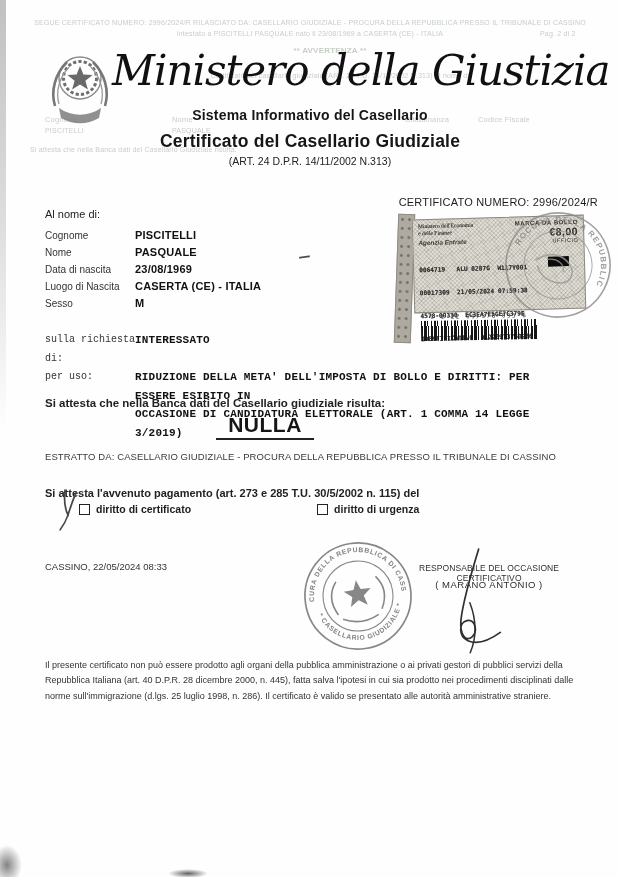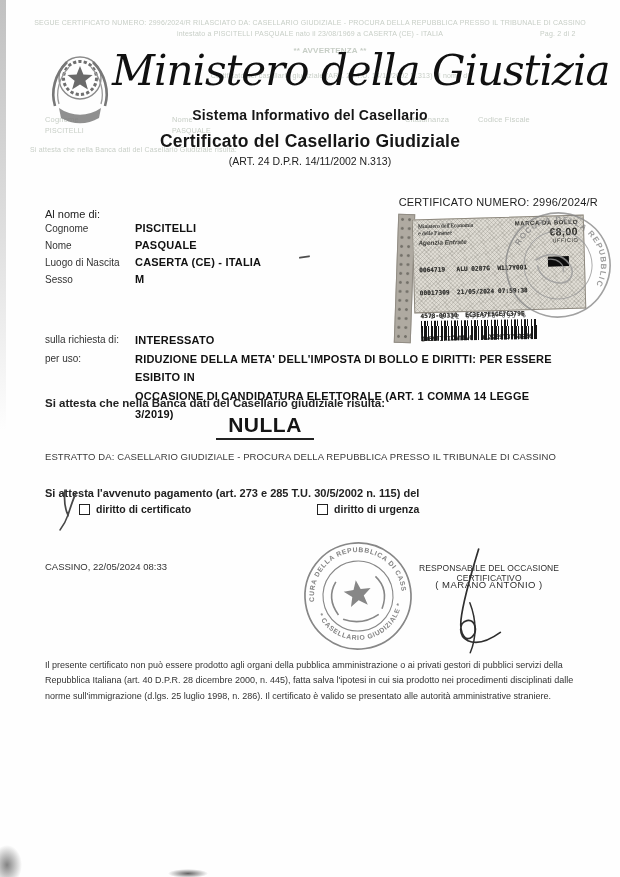--- a/index.html
+++ b/index.html
@@ -22,21 +22,21 @@
   
   .ministry{left:112px;top:48px;width:466px;text-align:right;
     font-family:"DejaVu Serif","Liberation Serif",serif;font-style:italic;
     font-size:42px;line-height:1.1;color:#101010;letter-spacing:-1px;white-space:nowrap;}
   .h-system{left:0;top:107px;width:620px;text-align:center;font-size:14px;font-weight:700;letter-spacing:.2px;color:#161616;}
   .h-cert{left:0;top:131px;width:620px;text-align:center;font-size:17.5px;font-weight:700;letter-spacing:.2px;color:#161616;}
   .h-art{left:0;top:155px;width:620px;text-align:center;font-size:10.5px;font-weight:400;color:#222;}
   .cert-num{left:383px;top:196px;width:215px;text-align:right;font-size:11px;font-weight:400;color:#1d1d1d;letter-spacing:.2px;}
   
   .person{left:45px;top:208px;width:330px;font-size:10px;color:#2b2b2b;}
-  .person .intro{font-size:11px;color:#222;}
+  .person .intro{font-size:11px;margin-bottom:7px;color:#222;}
   .frow{display:flex;line-height:17px;}
   .frow .lbl{width:90px;font-size:10px;color:#333;}
   .frow .val{font-size:11px;font-weight:700;color:#111;letter-spacing:.2px;}
   
   .bollo-strip{left:396px;top:214px;width:15px;height:127px;transform:rotate(2deg);
     background-color:#aba69d;border:1px solid #8c877e;
     background-image:radial-gradient(circle,#6d6a62 1.1px,rgba(0,0,0,0) 1.7px);background-size:7px 9px;opacity:.95;}
   .bollo-body{left:413px;top:217px;width:172px;height:94px;transform:rotate(-1.6deg);
     background-color:#dedbd3;border:1px solid #8d887e;box-sizing:border-box;padding:3px 5px;
     background-image:repeating-linear-gradient(45deg,rgba(88,86,76,.16) 0 1px,rgba(0,0,0,0) 1px 3px),
@@ -49,21 +49,21 @@
   .bollo-amount{font-size:10.5px;font-weight:700;letter-spacing:.5px;}
   .bollo-office{font-size:5.6px;letter-spacing:.5px;}
   .bollo-rows{margin-top:4px;font-family:"DejaVu Sans Mono",monospace;font-size:6.2px;line-height:7.6px;
     font-weight:700;color:#33332f;text-shadow:0 0 .4px #666;white-space:pre;}
   .redact{position:absolute;right:15px;top:40px;width:21px;height:10px;background:#0c0c0c;}
   .barcode-wrap{left:421px;top:312px;width:116px;transform:rotate(-1deg);text-align:center;}
   .barcode-text{font-family:"DejaVu Sans Mono",monospace;font-size:6px;letter-spacing:1.5px;color:#333;}
   .barcode-bars{margin-top:1px;height:20px;
     background:repeating-linear-gradient(90deg,#141414 0 1.5px,rgba(0,0,0,0) 1.5px 3px,#141414 3px 5.5px,rgba(0,0,0,0) 5.5px 6.5px,#141414 6.5px 7.5px,rgba(0,0,0,0) 7.5px 10px);}
   
-  .request{left:45px;top:331px;width:520px;}
+  .request{left:45px;top:331px;width:520px;font-family:Liberation Mono, monospace;}
   .request .frow{line-height:18.5px;align-items:flex-start;}
   .request .val{width:430px;}
   .attesta{left:45px;top:397px;font-size:11.5px;font-weight:600;color:#222;}
   .nulla-wrap{left:150px;top:413px;width:230px;text-align:center;}
   .nulla{display:inline-block;font-size:21px;font-weight:700;letter-spacing:.5px;color:#151515;
     border-bottom:2px solid #222;padding:0 12px 1px 12px;}
   .estratto{left:45px;top:451px;font-size:9.5px;color:#3a3a3a;letter-spacing:.1px;}
   .payment{left:45px;top:487px;font-size:11px;font-weight:600;color:#222;}
   .cb-row{left:62px;top:503px;display:flex;font-size:10.5px;font-weight:700;color:#1d1d1d;}
   .cb-box{width:9px;height:9px;border:1.3px solid #222;margin-right:6px;margin-top:1px;background:#fff;}
@@ -119,20 +119,24 @@
 
   <div class="abs person">
     <div class="intro">Al nome di:</div>
     <div class="frow">
       <span class="lbl">Cognome</span>
       <span class="val">PISCITELLI</span>
     </div>
     <div class="frow">
       <span class="lbl">Nome</span>
       <span class="val">PASQUALE</span>
+    </div>
+    <div class="frow">
+      <span class="lbl">Data di nascita</span>
+      <span class="val">23/08/1969</span>
     </div>
     <div class="frow">
       <span class="lbl">Luogo di Nascita</span>
       <span class="val">CASERTA (CE) - ITALIA</span>
     </div>
     <div class="frow">
       <span class="lbl">Sesso</span>
       <span class="val">M</span>
     </div>
   </div>

